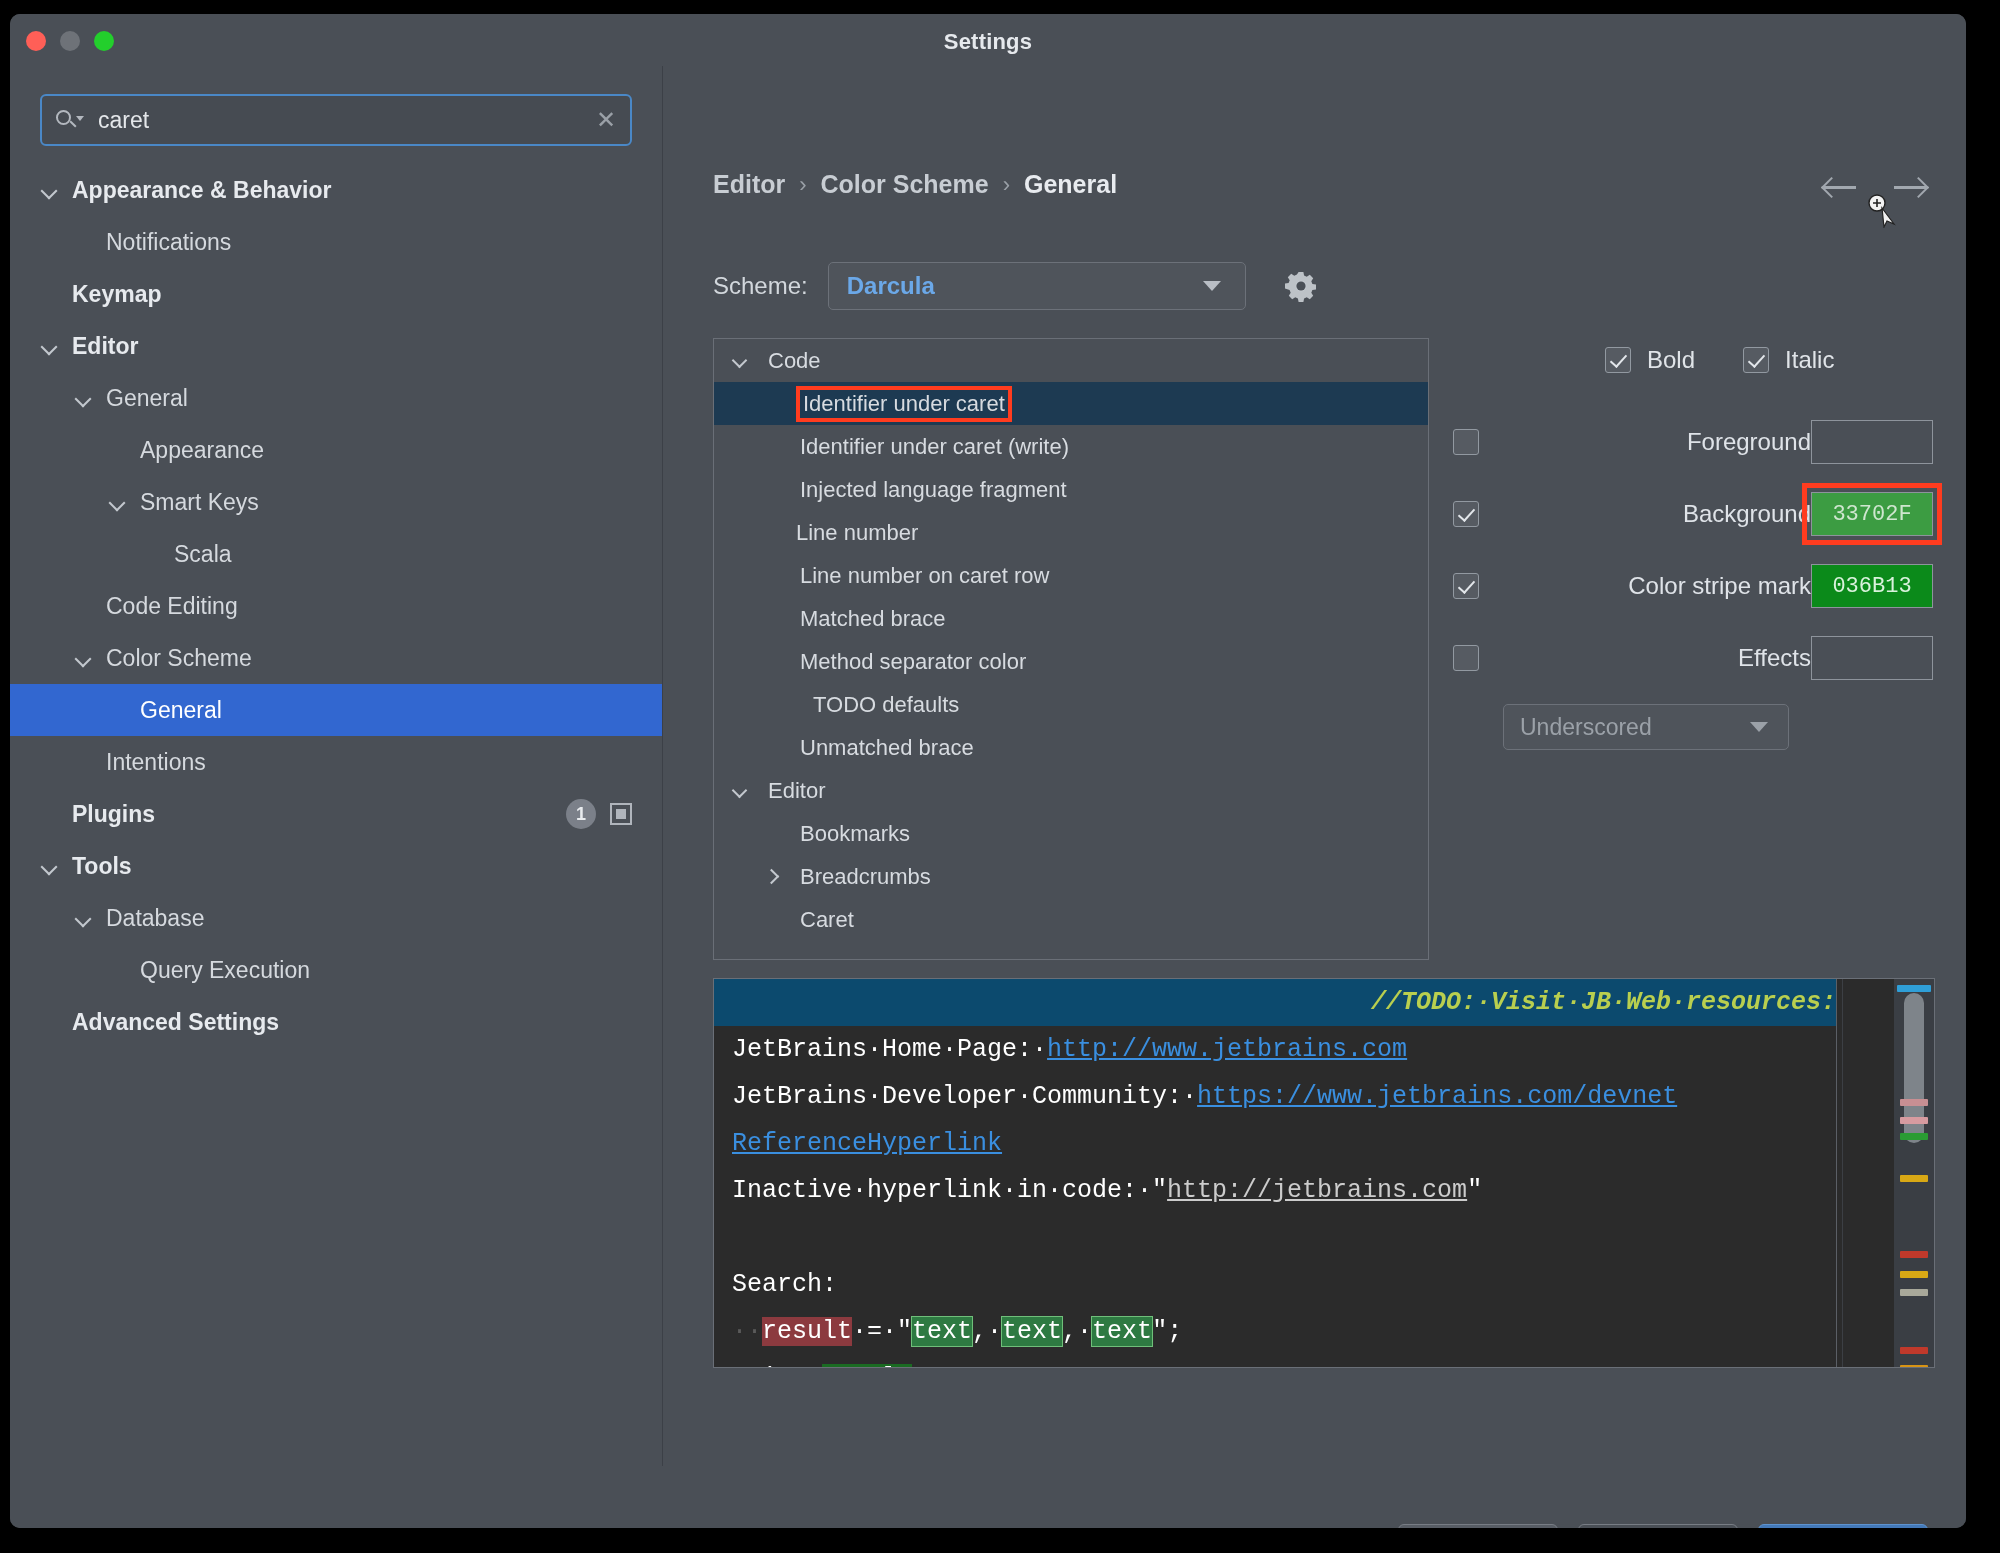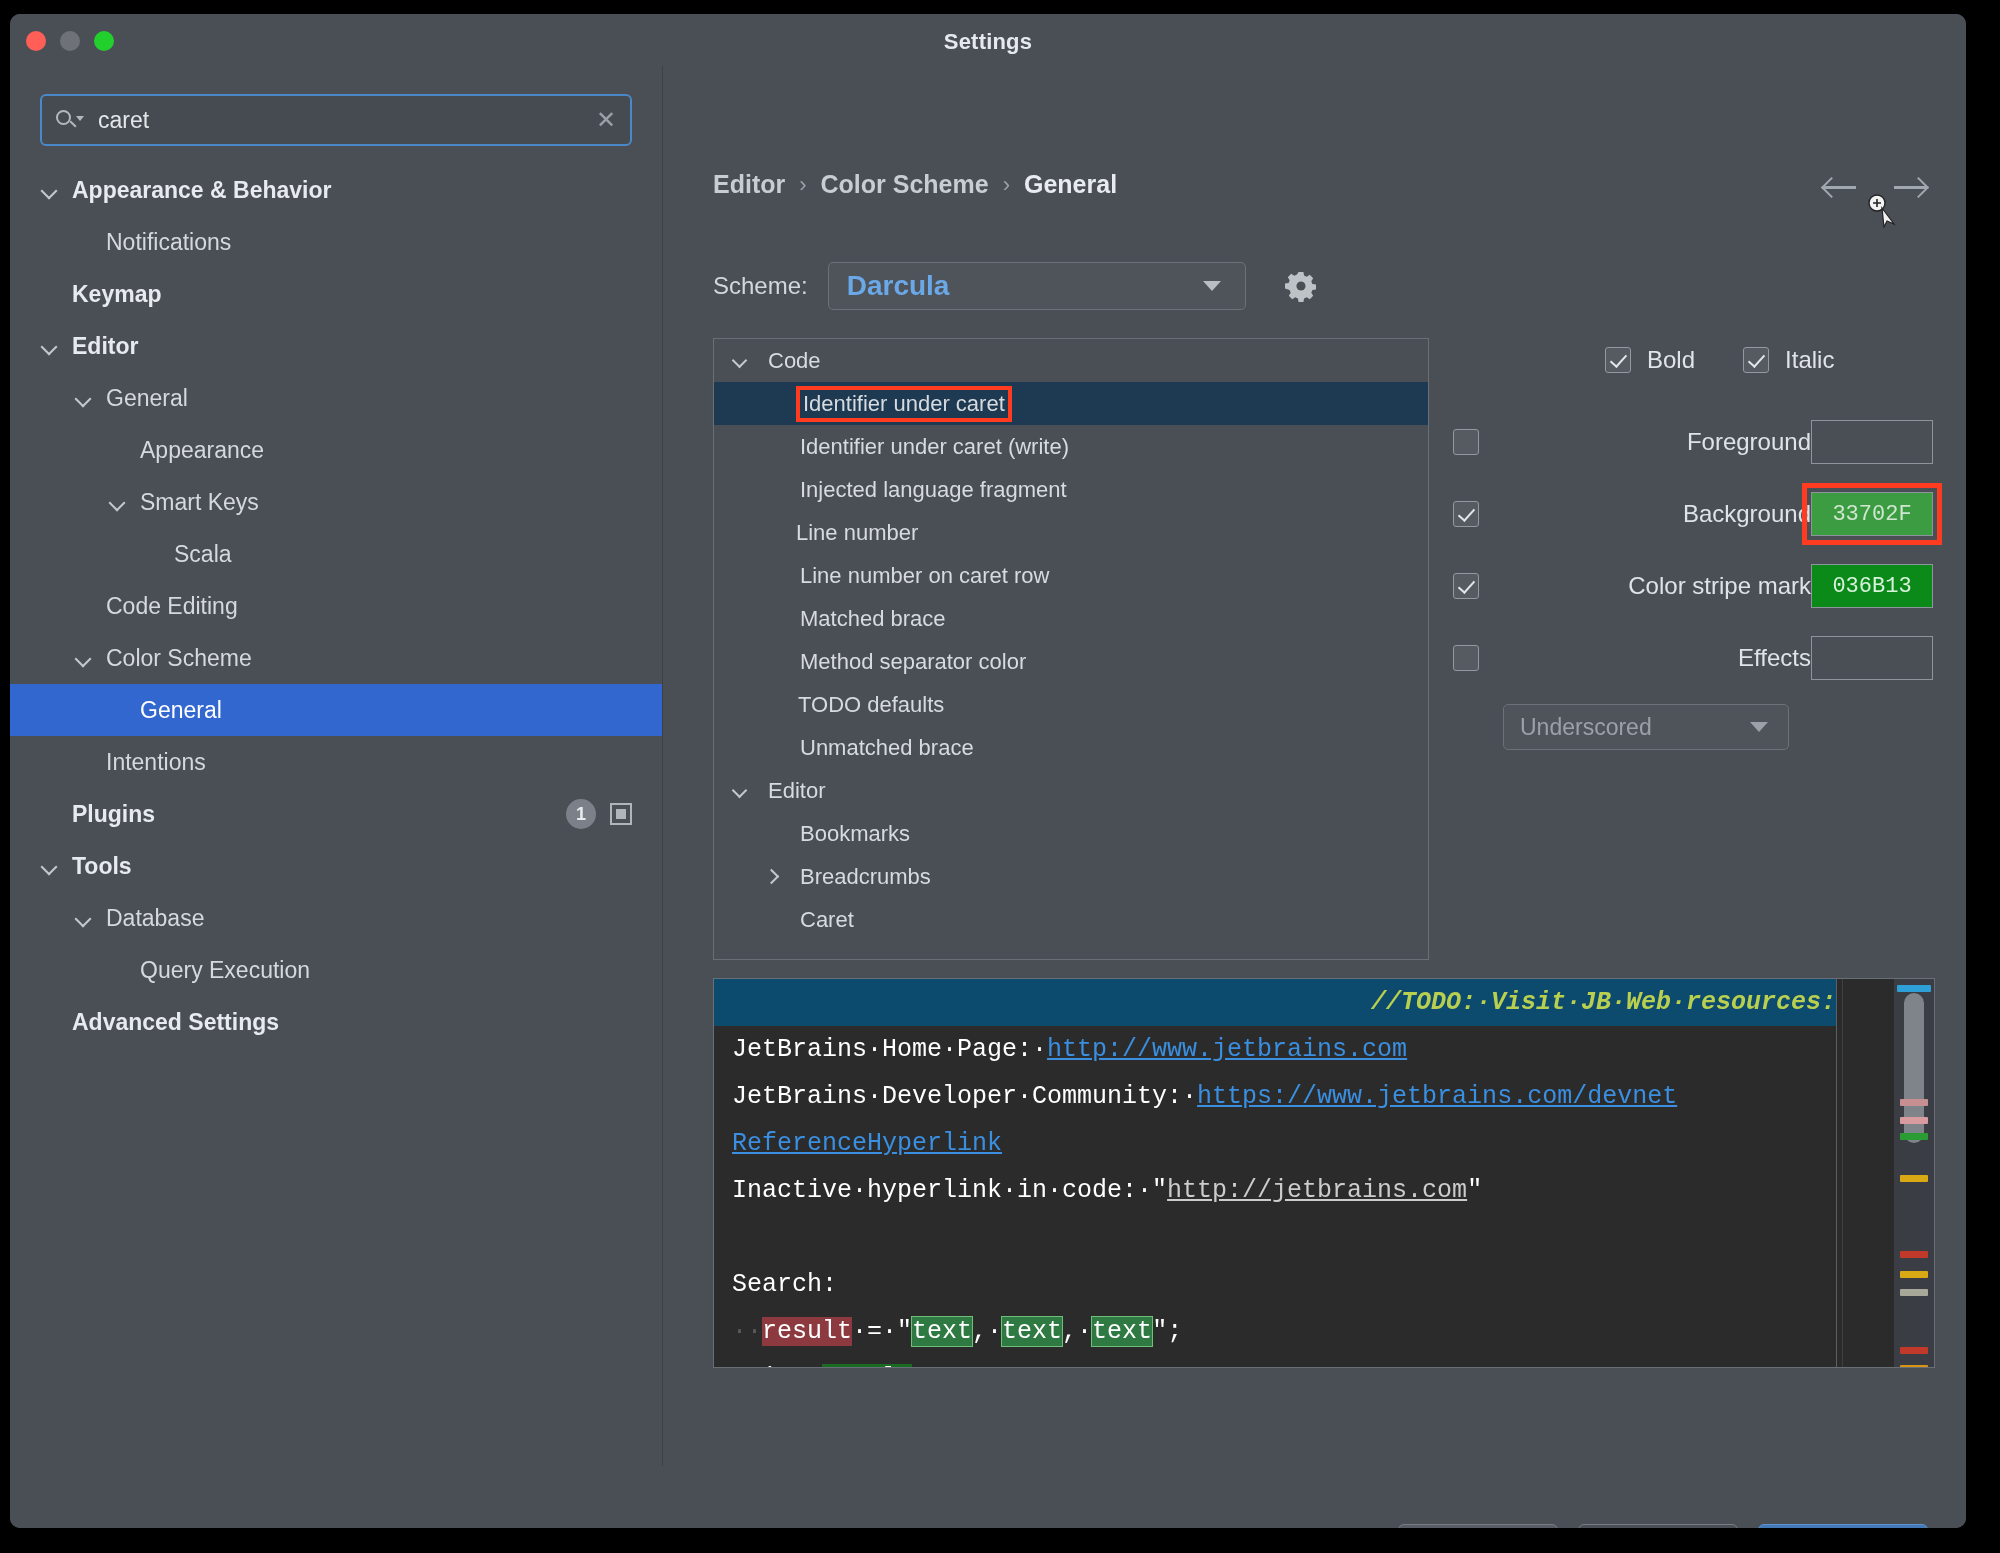--- a/index.html
+++ b/index.html
@@ -260,21 +260,21 @@
     border: 1px solid #6c7179;
     border-radius: 5px;
     display: flex;
     align-items: center;
     position: relative;
     box-sizing: border-box;
   }
   .combo .val {
     margin-left: 18px;
     color: #6ba8e8;
-    font-size: 28px;
+    font-size: 24px;
     font-weight: bold;
   }
   .combo .tri {
     position: absolute;
     right: 24px; top: 50%;
     transform: translateY(-50%);
     width: 0; height: 0;
     border-left: 9px solid transparent;
     border-right: 9px solid transparent;
     border-top: 10px solid #b9bec5;
@@ -668,21 +668,21 @@
             <div class="crow">
               <div class="cchev hidden" style="margin-left: 46px;"></div>
               <span class="clabel-box" style="margin-left: 12px;">Matched brace</span>
             </div>
             <div class="crow">
               <div class="cchev hidden" style="margin-left: 46px;"></div>
               <span class="clabel-box" style="margin-left: 12px;">Method separator color</span>
             </div>
             <div class="crow">
               <div class="cchev hidden" style="margin-left: 46px;"></div>
-              <span class="clabel-box" style="margin-left: 10px;">TODO defaults</span>
+              <span class="clabel-box" style="margin-left: 25px;">TODO defaults</span>
             </div>
             <div class="crow">
               <div class="cchev hidden" style="margin-left: 46px;"></div>
               <span class="clabel-box" style="margin-left: 12px;">Unmatched brace</span>
             </div>
             <div class="crow">
               <div class="cchev " style="margin-left: 14px;"></div>
               <span class="clabel-box" style="margin-left: 12px;">Editor</span>
             </div>
             <div class="crow">

